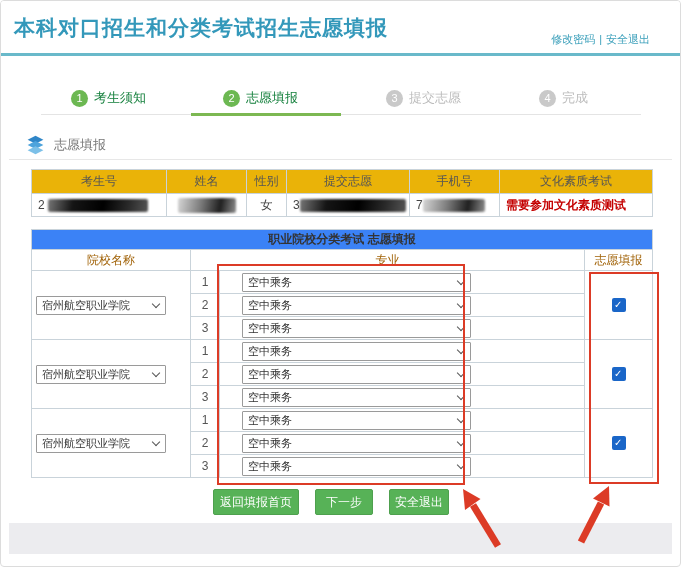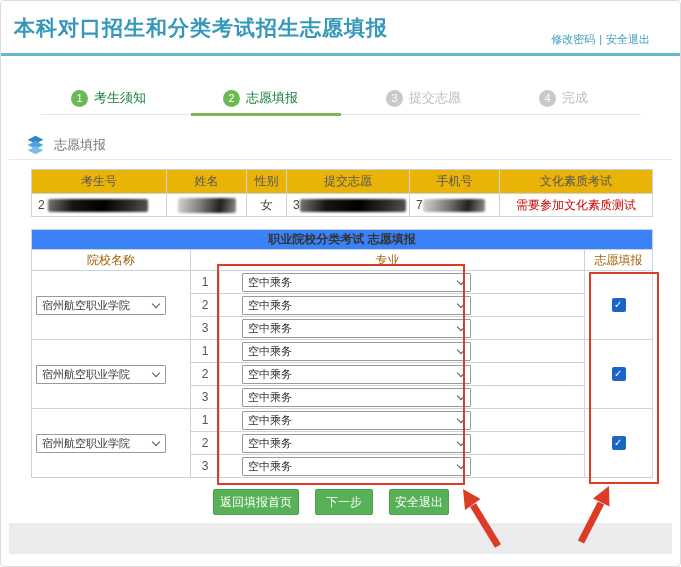--- a/index.html
+++ b/index.html
@@ -35,21 +35,21 @@
   
   table { border-collapse:collapse; table-layout:fixed; font-size:12px; color:#444; }
   td, th { border:1px solid #c9d3da; font-weight:normal; overflow:hidden; white-space:nowrap; }
 
   .cand-table { position:absolute; top:168px; left:30px; width:621px; }
   .cand-table th { height:24px; text-align:center; color:#555; background:#eab308; }
   .cand-table td { height:23px; padding:0 6px; }
   .blob { display:inline-block; vertical-align:middle; height:13px; border-radius:2px; filter:blur(1.2px); }
   .blob-dark { background:linear-gradient(100deg,#777 0%,#151515 25%,#000 55%,#2a2a2a 80%,#555 100%); }
   .blob-gray { background:linear-gradient(100deg,#d6d6d6 0%,#7a7a7a 40%,#202020 72%,#909090 100%); }
-  .alert-red { color:#c40000; font-weight:normal; text-align:center; }
+  .alert-red { color:#c40000; font-weight:bold; }
 
   .vol-table { position:absolute; top:228px; left:30px; width:621px; }
   .vol-title td { height:20px; background:#3b82f6; text-align:center; font-weight:bold; color:#333; }
   .vol-head td  { height:21px; text-align:center; color:#a16207; }
   .vol-table td.cell { height:23px; }
   td.num { text-align:center; color:#555; }
 
   .select-wrap { position:relative; display:inline-block; vertical-align:middle; }
   select.sel { -webkit-appearance:none; appearance:none; width:100%; height:19px; font-size:11px;
                font-family:inherit; color:#333; background:#fff; border:1px solid #9a9a9a;

